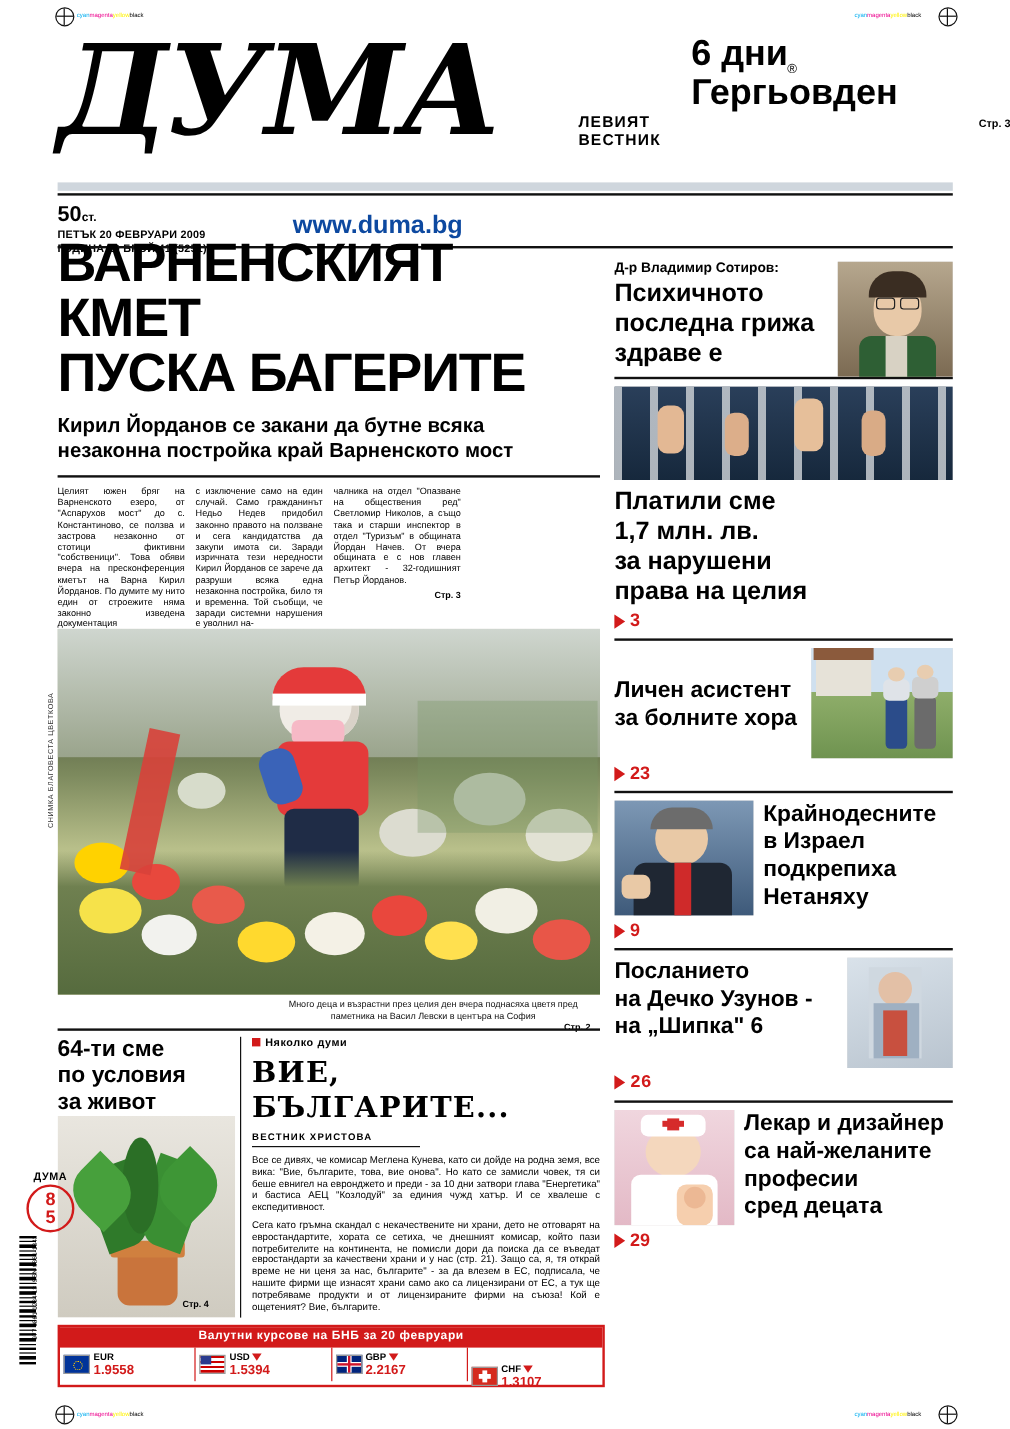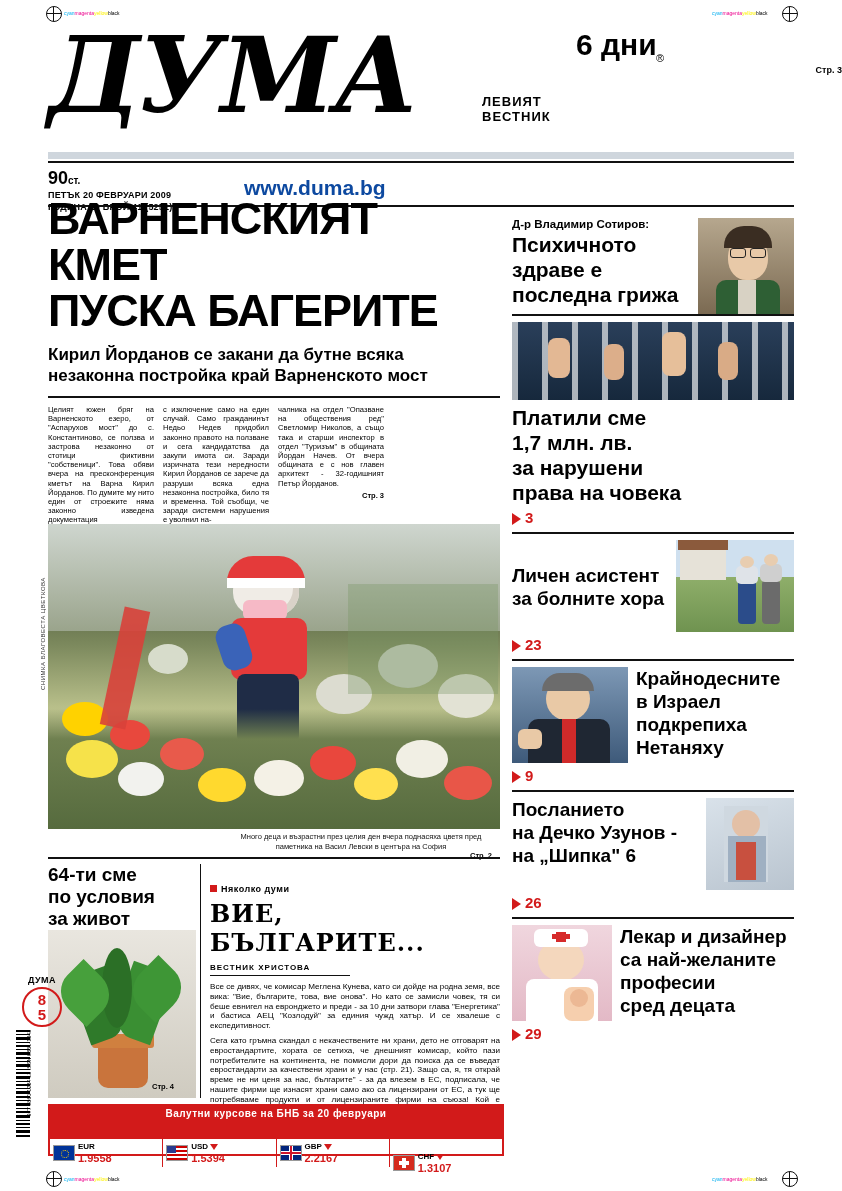--- a/index.html
+++ b/index.html
@@ -58,31 +58,31 @@
   .duma-badge .b-title{font-size:9px;font-weight:bold;letter-spacing:0.5px;}
   .duma-badge .b-circ{margin-top:2px;width:36px;height:36px;border-radius:50%;border:2px solid #d21a1a;color:#d21a1a;font-weight:bold;font-size:15px;line-height:15px;display:flex;flex-direction:column;align-items:center;justify-content:center;}
   .barcode{position:absolute;left:16px;top:1030px;width:14px;height:110px;}
   .barcode .bc-txt{position:absolute;left:-30px;top:40px;transform:rotate(-90deg);font-size:5.5px;white-space:nowrap;}
 
   .plantbox{position:absolute;left:48px;top:930px;width:148px;height:168px;overflow:hidden;}
   .plant-str{position:absolute;left:152px;top:1082px;font-size:7.5px;font-weight:bold;}
 
   .vsep{position:absolute;left:200px;top:864px;width:1px;height:234px;background:#111;}
 
-  .opinion{position:absolute;left:210px;top:884px;width:290px;}
+  .opinion{position:absolute;left:210px;top:864px;width:290px;}
   .op-kicker{font-size:9px;font-weight:bold;letter-spacing:0.5px;}
   .op-kicker .sq{display:inline-block;width:7px;height:7px;background:#d21a1a;margin-right:4px;}
   .op-title{font-family:"DejaVu Serif",serif;font-weight:bold;font-size:24px;letter-spacing:1px;margin-top:5px;}
   .op-author{font-size:8px;font-weight:bold;letter-spacing:1px;border-bottom:1px solid #111;padding-bottom:3px;margin-top:6px;width:140px;}
   .op-body{font-size:8.1px;line-height:9.8px;text-align:justify;margin-top:6px;}
   .op-body p{margin:0 0 5px 0;}
 
   
   .currency{position:absolute;left:48px;top:1104px;width:452px;height:48px;border:2px solid #d21a1a;}
-  .cur-head{background:#d21a1a;color:#fff;font-size:10px;font-weight:bold;text-align:center;letter-spacing:0.5px;padding:2px 0 20px;}
+  .cur-head{background:#d21a1a;color:#fff;font-size:10px;font-weight:bold;text-align:center;letter-spacing:0.5px;padding:2px 0 4px;}
   .cur-row{display:flex;height:28px;}
   .cur-cell{flex:1;display:flex;align-items:center;gap:3px;padding:2px 3px;border-right:1px solid #d21a1a;}
   .cur-cell:last-child{border-right:none;margin-top:20px;}
   .flag{width:20px;height:14px;flex:0 0 20px;border:1px solid #999;position:relative;overflow:hidden;}
   .cur-txt{font-size:8px;font-weight:bold;line-height:10px;}
   .cur-val{font-size:11px;font-weight:bold;color:#d21a1a;}
   .tri-down{display:inline-block;width:0;height:0;border-left:4px solid transparent;border-right:4px solid transparent;border-top:6px solid #d21a1a;vertical-align:middle;margin-left:2px;}
 
   
   .right{position:absolute;left:512px;top:214px;width:282px;}
@@ -127,28 +127,29 @@
 
   <div class="masthead">
     <div class="duma">ДУМА</div>
     <div class="duma-reg">®</div>
     <div class="duma-sub">
       <div>ЛЕВИЯТ</div>
       <div>ВЕСТНИК</div>
     </div>
     <div class="teaser">
       <div class="tline">6 дни</div>
+      <div class="tline">Гергьовден</div>
       <div class="tpage">Стр. 3</div>
     </div>
   </div>
   <div class="mast-rule"></div>
   <div class="mast-rule2"></div>
 
   <div class="dateblock">
-    <div class="price"><span>90</span><small>ст.</small></div>
+    <div class="price"><span>50</span><small>ст.</small></div>
     <div class="dateline">ПЕТЪК 20 ФЕВРУАРИ 2009</div>
     <div class="dateline">ГОДИНА  19 БРОЙ 41 (5251)</div>
   </div>
   <div class="site">www.duma.bg</div>
   <div class="date-rule"></div>
 
   <div class="left">
     <div class="headline">ВАРНЕНСКИЯТ КМЕТ</div>
     <div class="headline">ПУСКА БАГЕРИТЕ</div>
     <div class="subhead">Кирил Йорданов се закани да бутне всяка</div>
@@ -328,22 +329,22 @@
     </div>
   </div>
 
   <div class="right">
 
     <div class="ritem">
       <div style="display:flex;gap:8px;">
         <div style="flex:1;">
           <div class="r-kicker">Д-р Владимир Сотиров:</div>
           <div class="r-title big">Психичното</div>
+          <div class="r-title big">последна  грижа</div>
           <div class="r-title big">здраве е</div>
-          <div class="r-title big">последна  грижа</div>
         </div>
         <div class="rphoto" style="width:96px;height:96px;margin-top:4px;">
           <div class="ph" style="background:linear-gradient(180deg,#b6a78e,#7b6a52);">
             <div style="position:absolute;left:30px;top:16px;width:40px;height:46px;border-radius:50% 50% 45% 45%;background:#e8c9a8;"></div>
             <div style="position:absolute;left:26px;top:8px;width:48px;height:22px;background:#3a2d22;border-radius:20px 20px 0 0;"></div>
             <div style="position:absolute;left:32px;top:30px;width:14px;height:8px;border:1px solid #222;border-radius:3px;"></div>
             <div style="position:absolute;left:52px;top:30px;width:14px;height:8px;border:1px solid #222;border-radius:3px;"></div>
             <div style="position:absolute;left:18px;top:62px;width:64px;height:40px;background:#2e5f34;border-radius:10px 10px 0 0;"></div>
             <div style="position:absolute;left:40px;top:62px;width:18px;height:36px;background:#d8d2c4;"></div>
           </div>
@@ -359,21 +360,21 @@
           <div style="position:absolute;left:36px;top:16px;width:22px;height:40px;background:#e3b894;border-radius:8px;"></div>
           <div style="position:absolute;left:92px;top:22px;width:20px;height:36px;background:#dcae8a;border-radius:8px;"></div>
           <div style="position:absolute;left:150px;top:10px;width:24px;height:44px;background:#e6bf9a;border-radius:8px;"></div>
           <div style="position:absolute;left:206px;top:20px;width:20px;height:38px;background:#d9ab86;border-radius:8px;"></div>
         </div>
       </div>
       <div style="margin-top:5px;">
         <div class="r-title big">Платили сме</div>
         <div class="r-title big">1,7 млн. лв.</div>
         <div class="r-title big">за нарушени</div>
-        <div class="r-title big">права на човека</div>
+        <div class="r-title big">права на целия</div>
       </div>
       <div class="pagenum" style="margin:4px 0 6px;"><span class="pagearrow"></span><span>3</span></div>
     </div>
     <div class="rdiv"></div>
 
     <div class="ritem">
       <div style="display:flex;gap:8px;margin-top:6px;">
         <div style="flex:1;padding-top:24px;">
           <div class="r-title">Личен асистент</div>
           <div class="r-title">за болните хора</div>
@@ -426,21 +427,21 @@
         </div>
         <div class="rphoto" style="width:88px;height:92px;">
           <div class="ph" style="background:linear-gradient(160deg,#d9e2ea,#b9c4cf);">
             <div style="position:absolute;left:18px;top:8px;width:44px;height:76px;background:#cfd8e0;"></div>
             <div style="position:absolute;left:26px;top:12px;width:28px;height:28px;border-radius:50%;background:#e3c0a6;"></div>
             <div style="position:absolute;left:22px;top:38px;width:38px;height:46px;background:#9fb0c2;"></div>
             <div style="position:absolute;left:30px;top:44px;width:20px;height:38px;background:#c8503f;"></div>
           </div>
         </div>
       </div>
-      <div class="pagenum" style="margin:4px 0 6px;"><span class="pagearrow"></span><span>26</span></div>
+      <div class="pagenum" style="margin:4px 0 6px;font-family:Liberation Mono, monospace;"><span class="pagearrow"></span><span>26</span></div>
     </div>
     <div class="rdiv"></div>
 
     <div class="ritem">
       <div style="display:flex;gap:8px;margin-top:6px;">
         <div class="rphoto" style="width:100px;height:96px;">
           <div class="ph" style="background:linear-gradient(180deg,#f0d6de,#e3b9c6);">
             <div style="position:absolute;left:26px;top:14px;width:46px;height:42px;border-radius:50%;background:#f4d7bd;"></div>
             <div style="position:absolute;left:22px;top:4px;width:54px;height:18px;background:#ffffff;border-radius:6px;"></div>
             <div style="position:absolute;left:44px;top:7px;width:10px;height:10px;background:#d62b2b;"></div>

